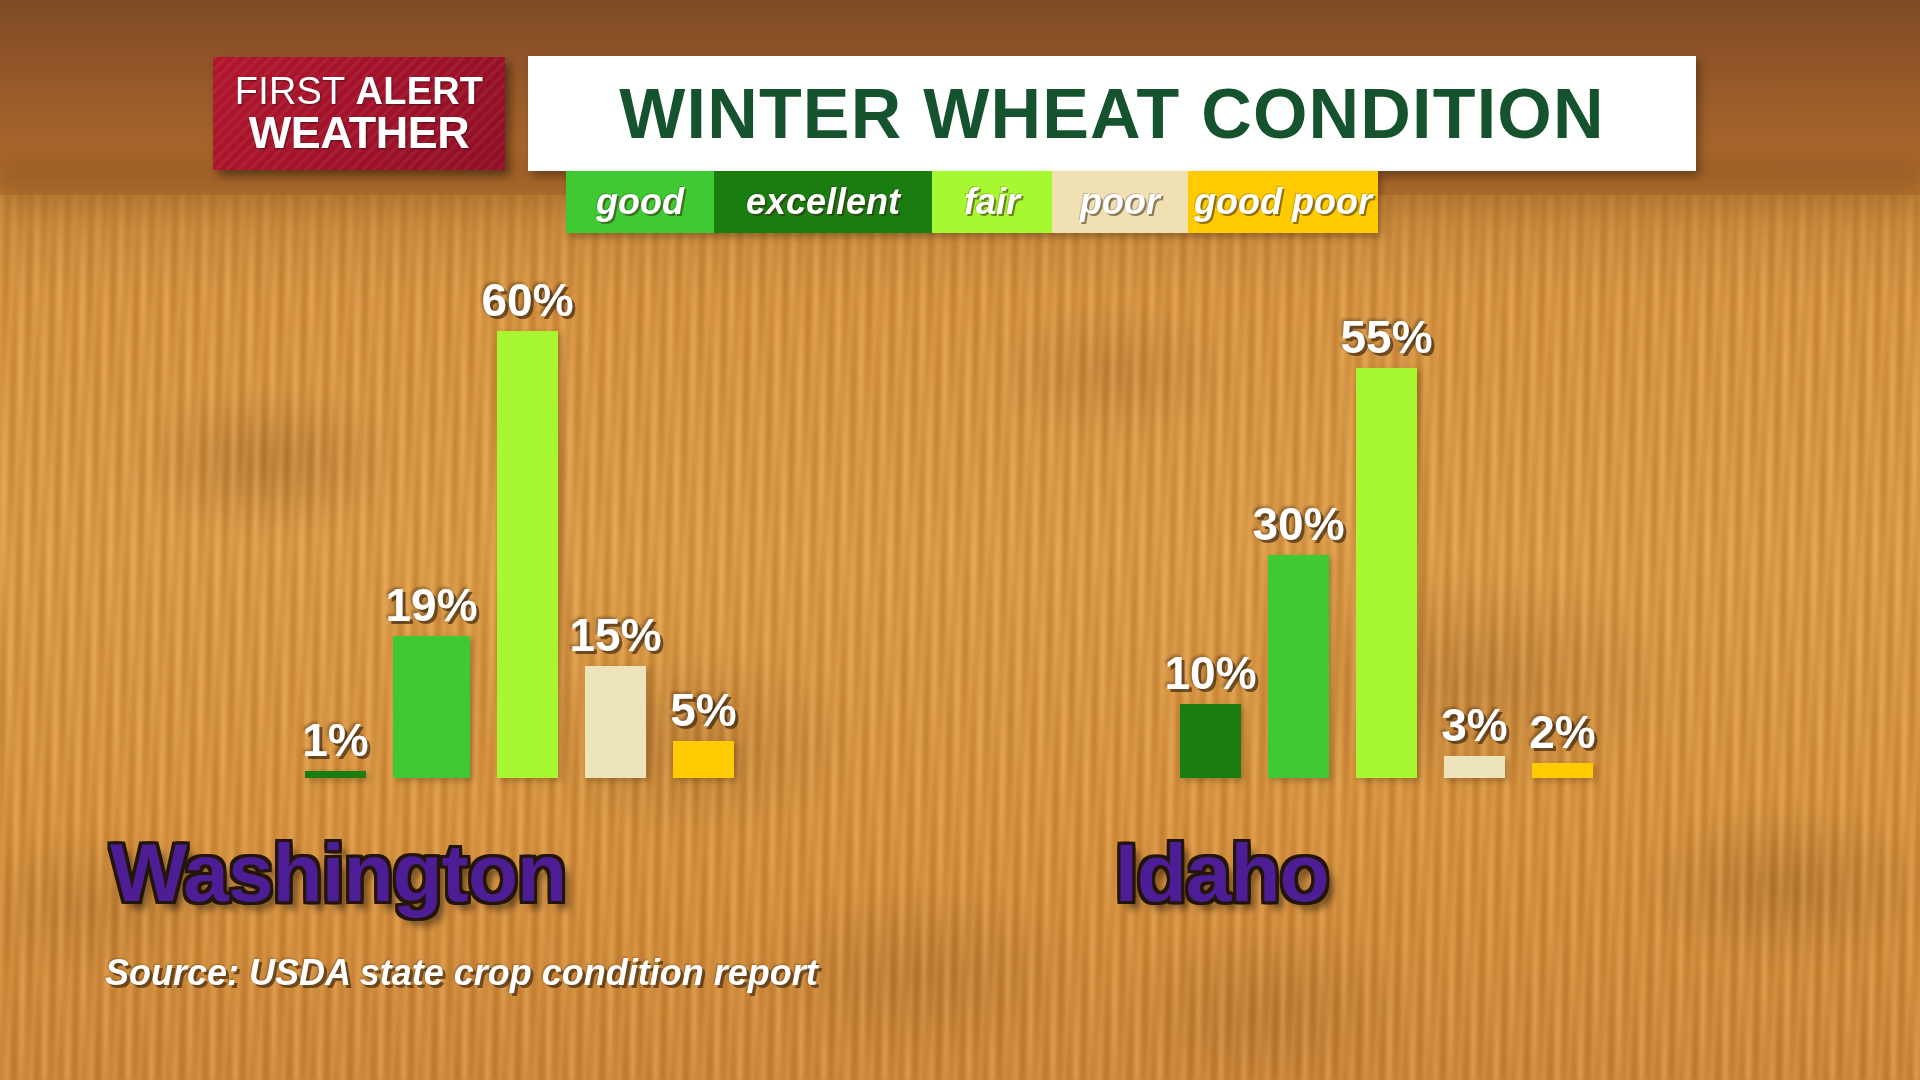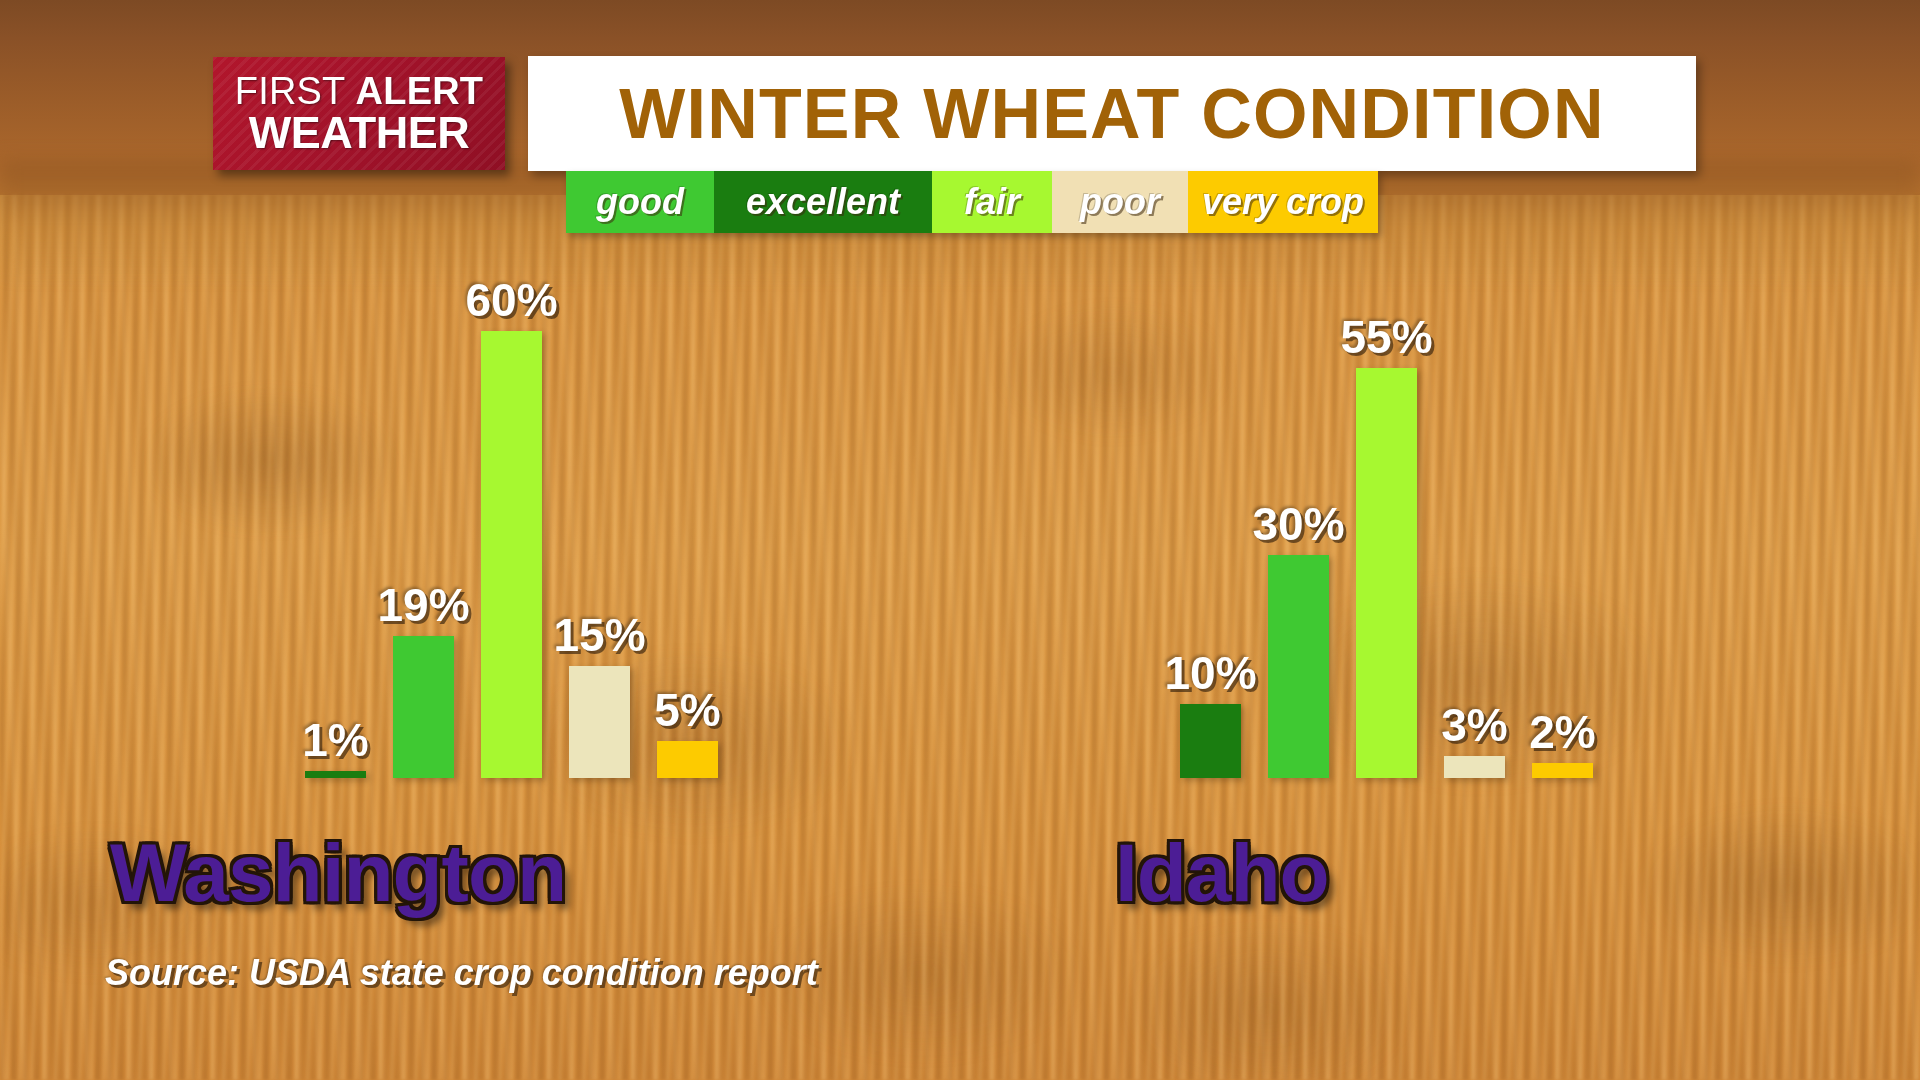--- a/index.html
+++ b/index.html
@@ -84,21 +84,21 @@
     text-shadow:1px 1px 2px rgba(0,0,0,.45);
   }
 
   .titlebar{
     position:absolute;left:528px;top:56px;width:1168px;height:115px;
     background:#ffffff;
     box-shadow:4px 5px 9px rgba(0,0,0,.33);
     display:flex;align-items:center;justify-content:center;
   }
   .titlebar h1{
-    margin:0;color:#a16207;font-size:70px;font-weight:700;
+    margin:0;color:#14532d;font-size:70px;font-weight:700;
     letter-spacing:1.2px;white-space:nowrap;
   }
 
   
   .legend{
     position:absolute;left:566px;top:171px;height:62px;
     display:flex;align-items:stretch;z-index:6;
     box-shadow:3px 4px 7px rgba(0,0,0,.28);
   }
   .legend-item{
@@ -184,33 +184,33 @@
       <div class="legend-item" style="background: rgb(26, 125, 16); width: 190px;">
         <span>excellent</span>
       </div>
       <div class="legend-item" style="background: rgb(167, 248, 48); width: 92px;">
         <span>fair</span>
       </div>
       <div class="legend-item" style="background: rgb(241, 224, 180); width: 108px;">
         <span>poor</span>
       </div>
       <div class="legend-item" style="background: rgb(253, 203, 0); width: 162px;">
-        <span>very crop</span>
+        <span>good poor</span>
       </div>
     </div>
 </div>
 
 <div id="chart">
     <div class="group" style="left: 305px; height: 1080px; width: 413px;">
       <div class="bars" style="gap: 27px;">
         <div class="bar-slot" style="width: 61px;">
           <div class="bar-value">1%</div>
           <div class="bar-rect" style="height: 7.45px; background: rgb(26, 125, 16);"></div>
         </div>
-        <div class="bar-slot" style="width: 61px;">
+        <div class="bar-slot" style="width: 77px;">
           <div class="bar-value">19%</div>
           <div class="bar-rect" style="height: 141.55px; background: rgb(63, 201, 50);"></div>
         </div>
         <div class="bar-slot" style="width: 61px;">
           <div class="bar-value">60%</div>
           <div class="bar-rect" style="height: 447px; background: rgb(167, 248, 48);"></div>
         </div>
         <div class="bar-slot" style="width: 61px;">
           <div class="bar-value">15%</div>
           <div class="bar-rect" style="height: 111.75px; background: rgb(236, 229, 187);"></div>

